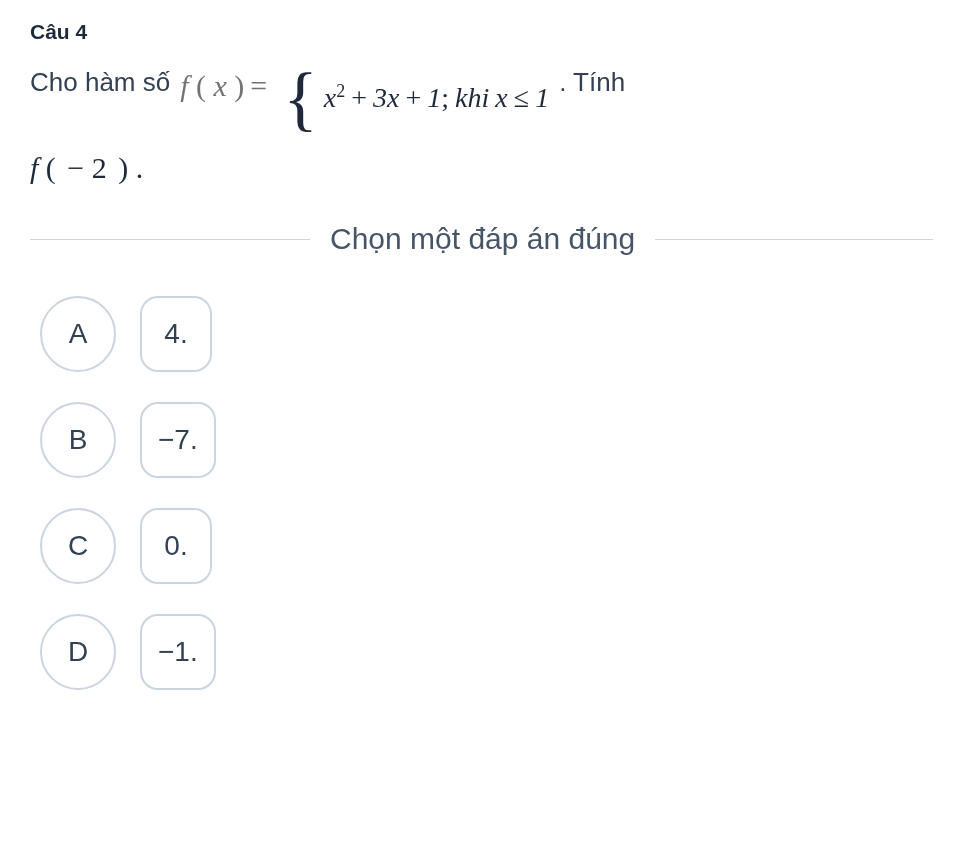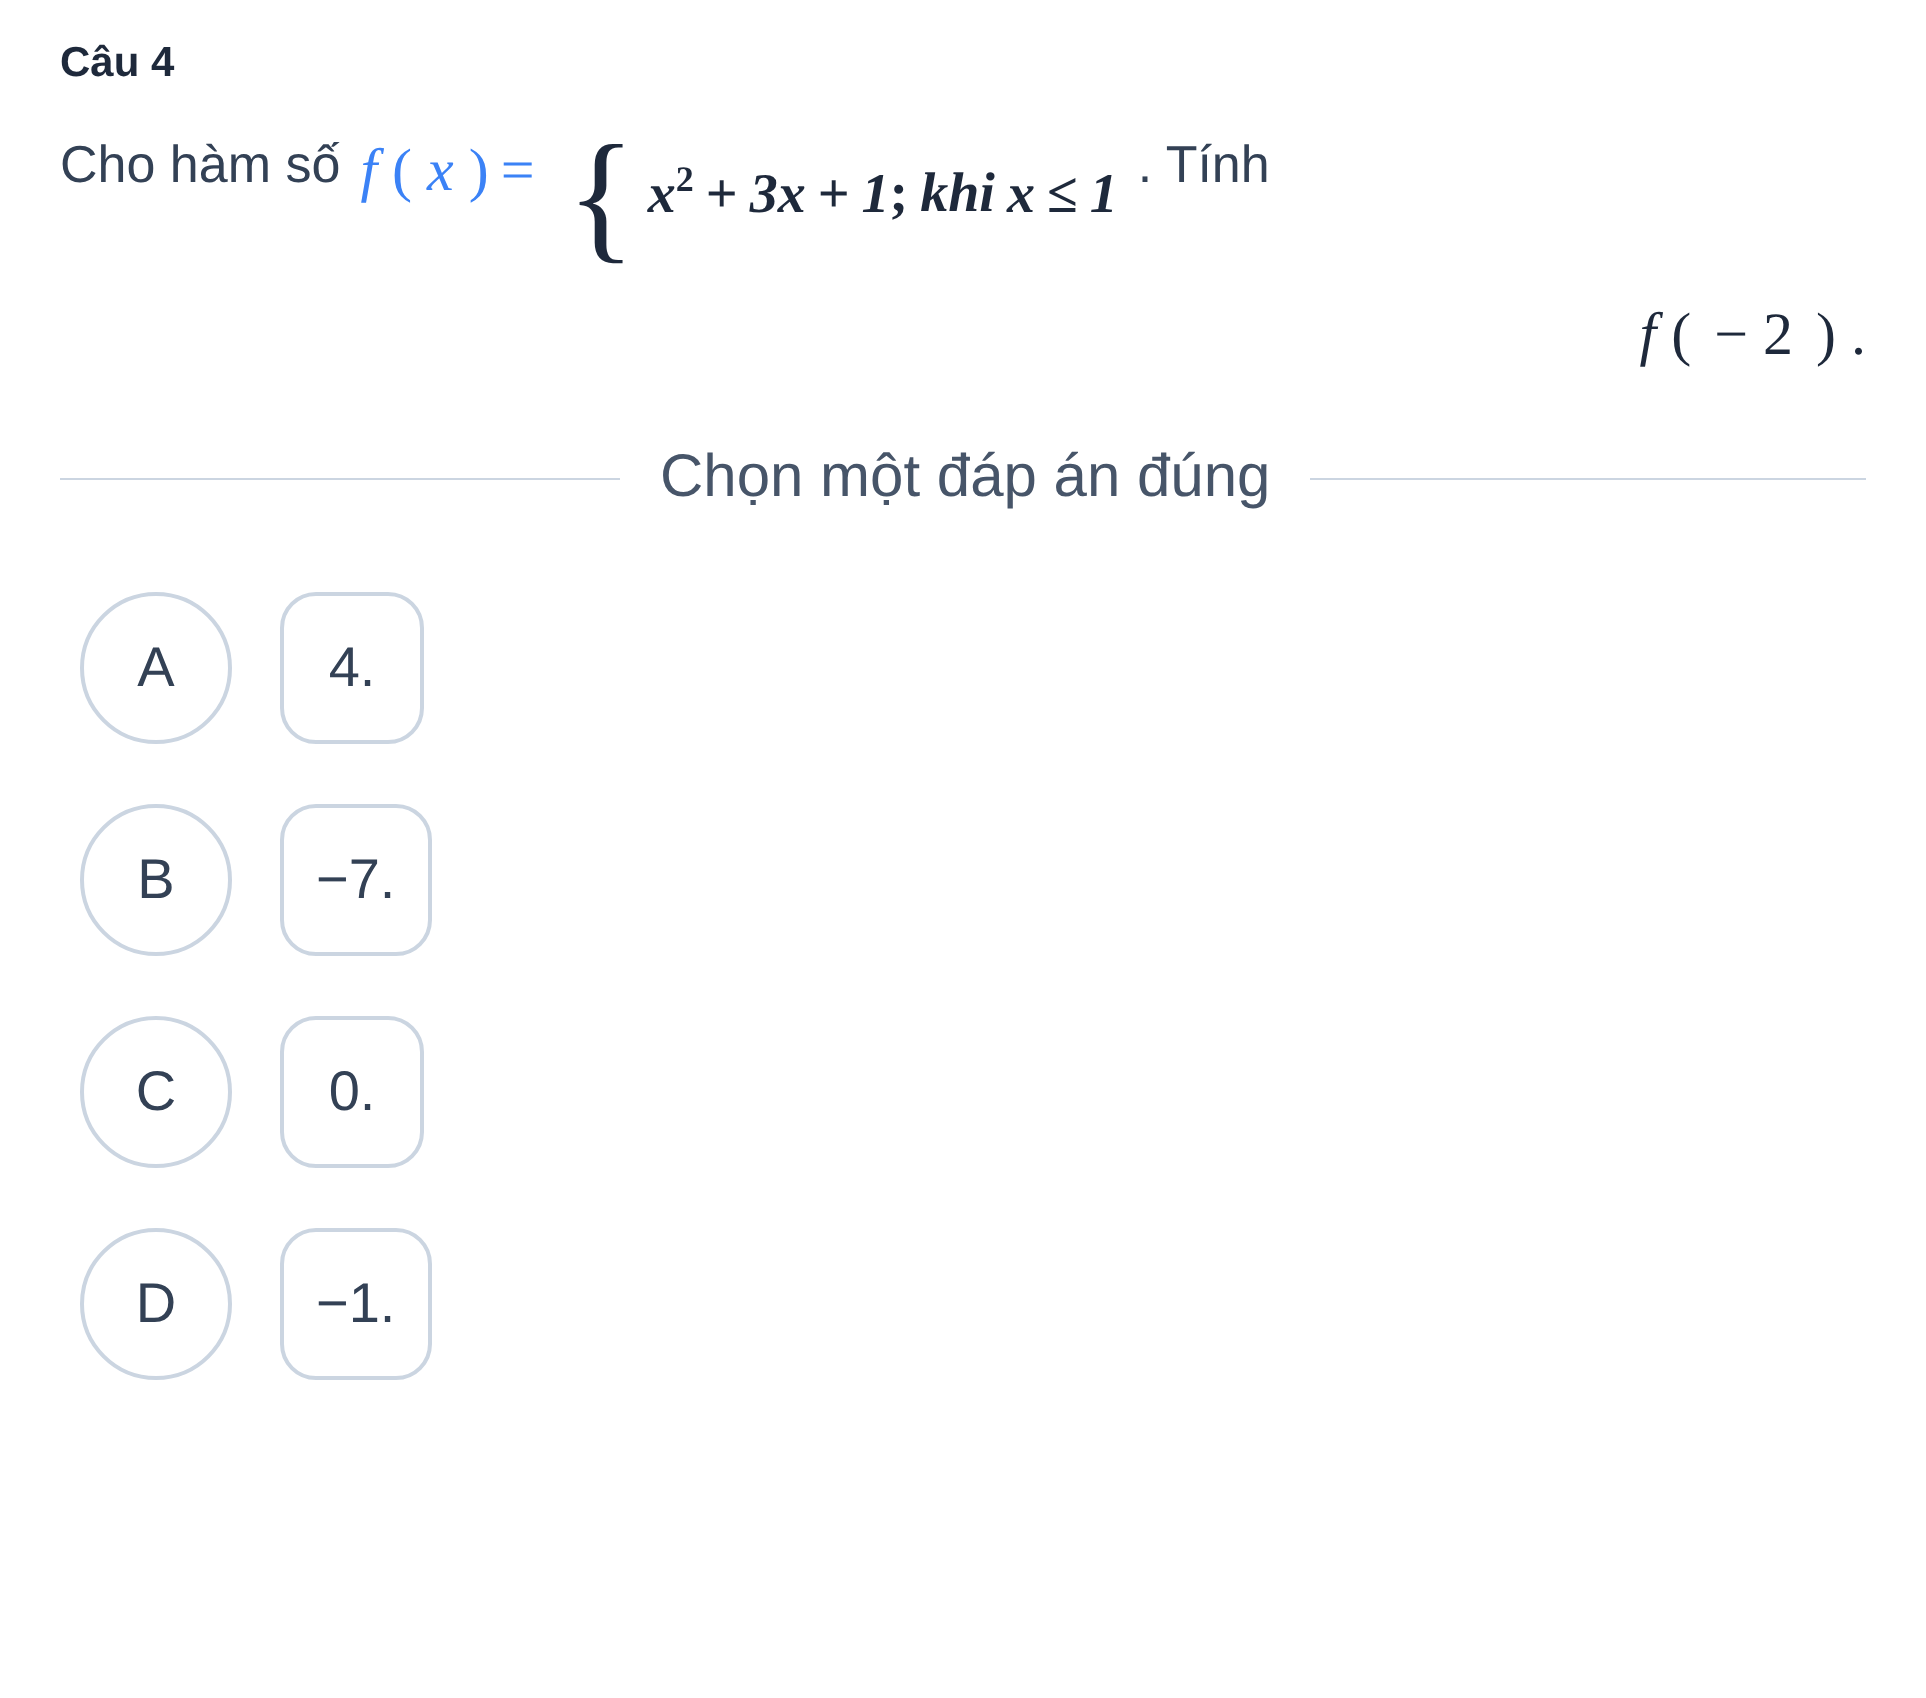--- a/index.html
+++ b/index.html
@@ -30,21 +30,21 @@
       display: flex;
       align-items: flex-start;
       flex-wrap: wrap;
       gap: 10px;
       margin-bottom: 10px;
     }
     .math-function {
       font-family: 'Times New Roman', serif;
       font-style: italic;
       font-size: 30px;
-      color: #3b82f6;
+      color: #737373;
     }
     .math-function .paren {
       font-style: normal;
     }
     .math-function .op {
       font-style: normal;
       padding: 0 6px;
     }
     .brace-block {
       display: inline-flex;
@@ -55,21 +55,20 @@
       font-size: 72px;
       line-height: 72px;
       color: #1e293b;
       font-style: normal;
       margin-right: 6px;
     }
     .piecewise {
       display: flex;
       flex-direction: column;
       gap: 8px;
-      font-weight: bold;
     }
     .piece-row {
       font-family: 'Times New Roman', serif;
       font-style: italic;
       font-size: 28px;
       color: #1e293b;
       white-space: nowrap;
     }
     .piece-row .sup {
       font-size: 18px;
@@ -88,21 +87,20 @@
       font-family: Arial, Helvetica, sans-serif;
       font-size: 26px;
       color: #334155;
     }
     .compute-line {
       font-family: 'Times New Roman', serif;
       font-style: italic;
       font-size: 30px;
       color: #1e293b;
       margin-bottom: 20px;
-      text-align: right;
     }
     .compute-line .paren {
       font-style: normal;
     }
     .compute-line .op {
       font-style: normal;
       padding: 0 4px;
     }
     .instruction-row {
       display: flex;

